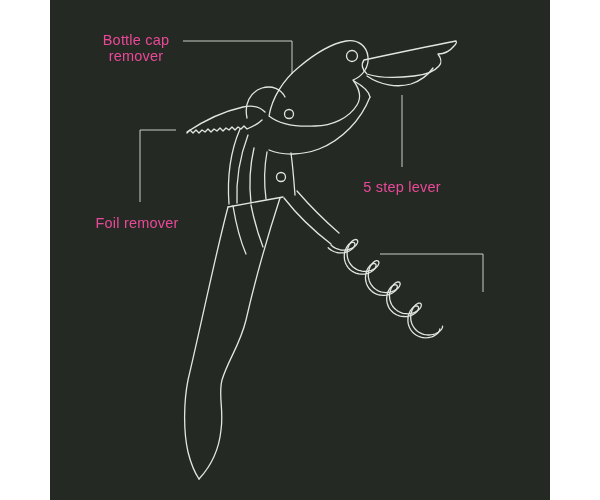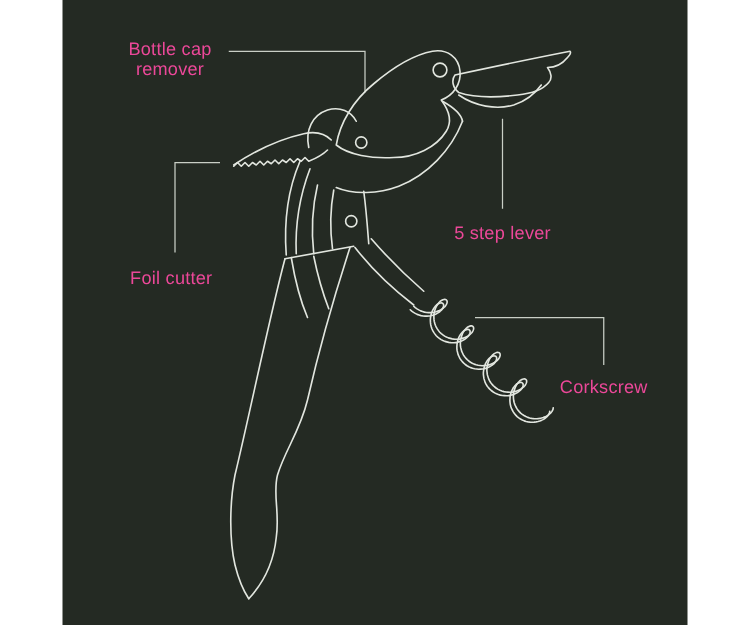--- a/index.html
+++ b/index.html
@@ -77,16 +77,15 @@
 
       <path class="tool" d="M 284,198 C 298,216 314,231 331,244"></path>
       <path class="tool" d="M 297,191 C 310,206 324,220 339,233"></path>
 
       <polyline class="tool" id="worm-edge-1" points="328.2,247.8 329.4,248.9 330.8,249.9 332.2,250.7 333.7,251.5 335.2,252.0 336.8,252.5 338.4,252.8 340.0,252.9 341.6,252.9 343.2,252.8 344.7,252.6 346.2,252.2 347.5,251.7 348.8,251.2 350.0,250.5 351.1,249.8 352.1,249.0 352.9,248.3 353.6,247.5 354.1,246.7 354.5,245.9 354.8,245.2 354.9,244.5 354.9,243.9 354.7,243.3 354.4,242.9 354.1,242.6 353.6,242.4 353.0,242.3 352.3,242.4 351.6,242.6 350.8,242.9 350.0,243.4 349.2,244.0 348.4,244.8 347.7,245.7 347.0,246.8 346.3,247.9 345.7,249.2 345.2,250.5 344.8,252.0 344.5,253.5 344.3,255.1 344.3,256.6 344.4,258.3 344.6,259.9 345.0,261.4 345.5,263.0 346.2,264.5 347.0,265.9 348.0,267.3 349.0,268.6 350.2,269.7 351.5,270.7 352.9,271.7 354.3,272.4 355.9,273.1 357.4,273.5 359.0,273.9 360.6,274.1 362.2,274.2 363.8,274.1 365.4,273.9 366.9,273.5 368.3,273.1 369.6,272.6 370.8,272.0 372.0,271.3 373.0,270.5 373.8,269.8 374.6,269.0 375.2,268.2 375.6,267.4 375.9,266.6 376.1,265.9 376.1,265.3 376.0,264.7 375.8,264.3 375.4,263.9 375.0,263.6 374.4,263.5 373.8,263.5 373.1,263.7 372.3,264.0 371.5,264.4 370.7,265.0 369.9,265.7 369.2,266.6 368.4,267.6 367.7,268.7 367.1,269.9 366.6,271.3 366.1,272.7 365.8,274.2 365.6,275.7 365.5,277.3 365.5,278.9 365.7,280.5 366.1,282.1 366.5,283.7 367.2,285.2 367.9,286.7 368.8,288.0 369.8,289.3 371.0,290.5 372.2,291.6 373.6,292.6 375.0,293.4 376.5,294.1 378.1,294.6 379.7,295.0 381.3,295.2 382.9,295.4 384.5,295.3 386.0,295.2 387.5,294.9 389.0,294.5 390.3,294.0 391.6,293.4 392.8,292.7 393.8,292.0 394.8,291.3 395.5,290.5 396.2,289.7 396.7,288.9 397.0,288.1 397.3,287.4 397.3,286.7 397.3,286.1 397.1,285.6 396.8,285.2 396.4,284.9 395.8,284.8 395.2,284.7 394.5,284.8 393.8,285.1 393.0,285.5 392.2,286.0 391.4,286.7 390.7,287.5 389.9,288.4 389.2,289.5 388.5,290.7 388.0,292.0 387.5,293.4 387.1,294.8 386.9,296.4 386.7,297.9 386.7,299.5 386.9,301.1 387.1,302.7 387.6,304.3 388.1,305.9 388.8,307.3 389.7,308.8 390.7,310.1 391.8,311.3 393.0,312.4 394.3,313.4 395.7,314.3 397.2,315.0 398.7,315.6 400.3,316.1 401.9,316.4 403.5,316.5 405.1,316.6 406.7,316.5 408.2,316.2 409.7,315.9 411.1,315.4 412.4,314.8 413.6,314.2 414.7,313.5 415.6,312.7 416.5,312.0 417.2,311.2 417.7,310.4 418.1,309.6 418.4,308.8 418.5,308.2 418.5,307.5 418.4,307.0 418.1,306.6 417.7,306.2 417.2,306.0 416.7,305.9 416.0,306.0 415.3,306.2 414.5,306.5 413.7,307.0 412.9,307.6 412.1,308.4 411.4,309.3 410.6,310.3 410.0,311.5 409.4,312.7 408.9,314.1 408.4,315.5 408.1,317.0 408.0,318.6 407.9,320.2 408.0,321.8 408.2,323.4 408.6,325.0 409.1,326.5 409.8,328.0 410.6,329.5 411.5,330.8 412.6,332.1 413.7,333.3 415.0,334.3 416.4,335.2 417.9,336.0 419.4,336.7 420.9,337.2 422.5,337.5 424.1,337.7 425.7,337.8 427.3,337.7 428.9,337.5 430.4,337.2 431.8,336.8 433.1,336.3 434.4,335.7 435.5,335.0 436.5,334.2 437.4,333.5 438.2,332.7 438.8,331.9 439.2,331.1 439.6,330.3 439.7,329.6 439.8,329.0"></polyline>
       <polyline class="tool" id="worm-edge-2" points="331.0,245.0 332.2,246.1 333.6,247.1 335.0,247.9 336.5,248.7 338.0,249.2 339.6,249.7 341.2,250.0 342.8,250.1 344.4,250.1 346.0,250.0 347.5,249.8 349.0,249.4 350.3,248.9 351.6,248.4 352.8,247.7 353.9,247.0 354.9,246.2 355.7,245.5 356.4,244.7 356.9,243.9 357.3,243.1 357.6,242.4 357.7,241.7 357.7,241.1 357.5,240.5 357.2,240.1 356.9,239.8 356.4,239.6 355.8,239.5 355.1,239.6 354.4,239.8 353.6,240.1 352.8,240.6 352.0,241.2 351.2,242.0 350.5,242.9 349.8,244.0 349.1,245.1 348.5,246.4 348.0,247.7 347.6,249.2 347.3,250.7 347.1,252.3 347.1,253.8 347.2,255.5 347.4,257.1 347.8,258.6 348.3,260.2 349.0,261.7 349.8,263.1 350.8,264.5 351.8,265.8 353.0,266.9 354.3,267.9 355.7,268.9 357.1,269.6 358.7,270.3 360.2,270.7 361.8,271.1 363.4,271.3 365.0,271.4 366.6,271.3 368.2,271.1 369.7,270.7 371.1,270.3 372.4,269.8 373.6,269.2 374.8,268.5 375.8,267.7 376.6,267.0 377.4,266.2 378.0,265.4 378.4,264.6 378.7,263.8 378.9,263.1 378.9,262.5 378.8,261.9 378.6,261.5 378.2,261.1 377.8,260.8 377.2,260.7 376.6,260.7 375.9,260.9 375.1,261.2 374.3,261.6 373.5,262.2 372.7,262.9 372.0,263.8 371.2,264.8 370.5,265.9 369.9,267.1 369.4,268.5 368.9,269.9 368.6,271.4 368.4,272.9 368.3,274.5 368.3,276.1 368.5,277.7 368.9,279.3 369.3,280.9 370.0,282.4 370.7,283.9 371.6,285.2 372.6,286.5 373.8,287.7 375.0,288.8 376.4,289.8 377.8,290.6 379.3,291.3 380.9,291.8 382.5,292.2 384.1,292.4 385.7,292.6 387.3,292.5 388.8,292.4 390.3,292.1 391.8,291.7 393.1,291.2 394.4,290.6 395.6,289.9 396.6,289.2 397.6,288.5 398.3,287.7 399.0,286.9 399.5,286.1 399.8,285.3 400.1,284.6 400.1,283.9 400.1,283.3 399.9,282.8 399.6,282.4 399.2,282.1 398.6,282.0 398.0,281.9 397.3,282.0 396.6,282.3 395.8,282.7 395.0,283.2 394.2,283.9 393.5,284.7 392.7,285.6 392.0,286.7 391.3,287.9 390.8,289.2 390.3,290.6 389.9,292.0 389.7,293.6 389.5,295.1 389.5,296.7 389.7,298.3 389.9,299.9 390.4,301.5 390.9,303.1 391.6,304.5 392.5,306.0 393.5,307.3 394.6,308.5 395.8,309.6 397.1,310.6 398.5,311.5 400.0,312.2 401.5,312.8 403.1,313.3 404.7,313.6 406.3,313.7 407.9,313.8 409.5,313.7 411.0,313.4 412.5,313.1 413.9,312.6 415.2,312.0 416.4,311.4 417.5,310.7 418.4,309.9 419.3,309.2 420.0,308.4 420.5,307.6 420.9,306.8 421.2,306.0 421.3,305.4 421.3,304.7 421.2,304.2 420.9,303.8 420.5,303.4 420.0,303.2 419.5,303.1 418.8,303.2 418.1,303.4 417.3,303.7 416.5,304.2 415.7,304.8 414.9,305.6 414.2,306.5 413.4,307.5 412.8,308.7 412.2,309.9 411.7,311.3 411.2,312.7 410.9,314.2 410.8,315.8 410.7,317.4 410.8,319.0 411.0,320.6 411.4,322.2 411.9,323.7 412.6,325.2 413.4,326.7 414.3,328.0 415.4,329.3 416.5,330.5 417.8,331.5 419.2,332.4 420.7,333.2 422.2,333.9 423.7,334.4 425.3,334.7 426.9,334.9 428.5,335.0 430.1,334.9 431.7,334.7 433.2,334.4 434.6,334.0 435.9,333.5 437.2,332.9 438.3,332.2 439.3,331.4 440.2,330.7 441.0,329.9 441.6,329.1 442.0,328.3 442.4,327.5 442.5,326.8 442.6,326.2"></polyline>
     </g>
   </svg>
 
   <div class="label lbl-bottle">Bottle cap remover</div>
-  <div class="label lbl-foil">Foil cutter</div>
+  <div class="label lbl-foil">Foil remover</div>
   <div class="label lbl-lever">5 step lever</div>
-  <div class="label lbl-cork">Corkscrew</div>
 </div>
 
 </body></html>

